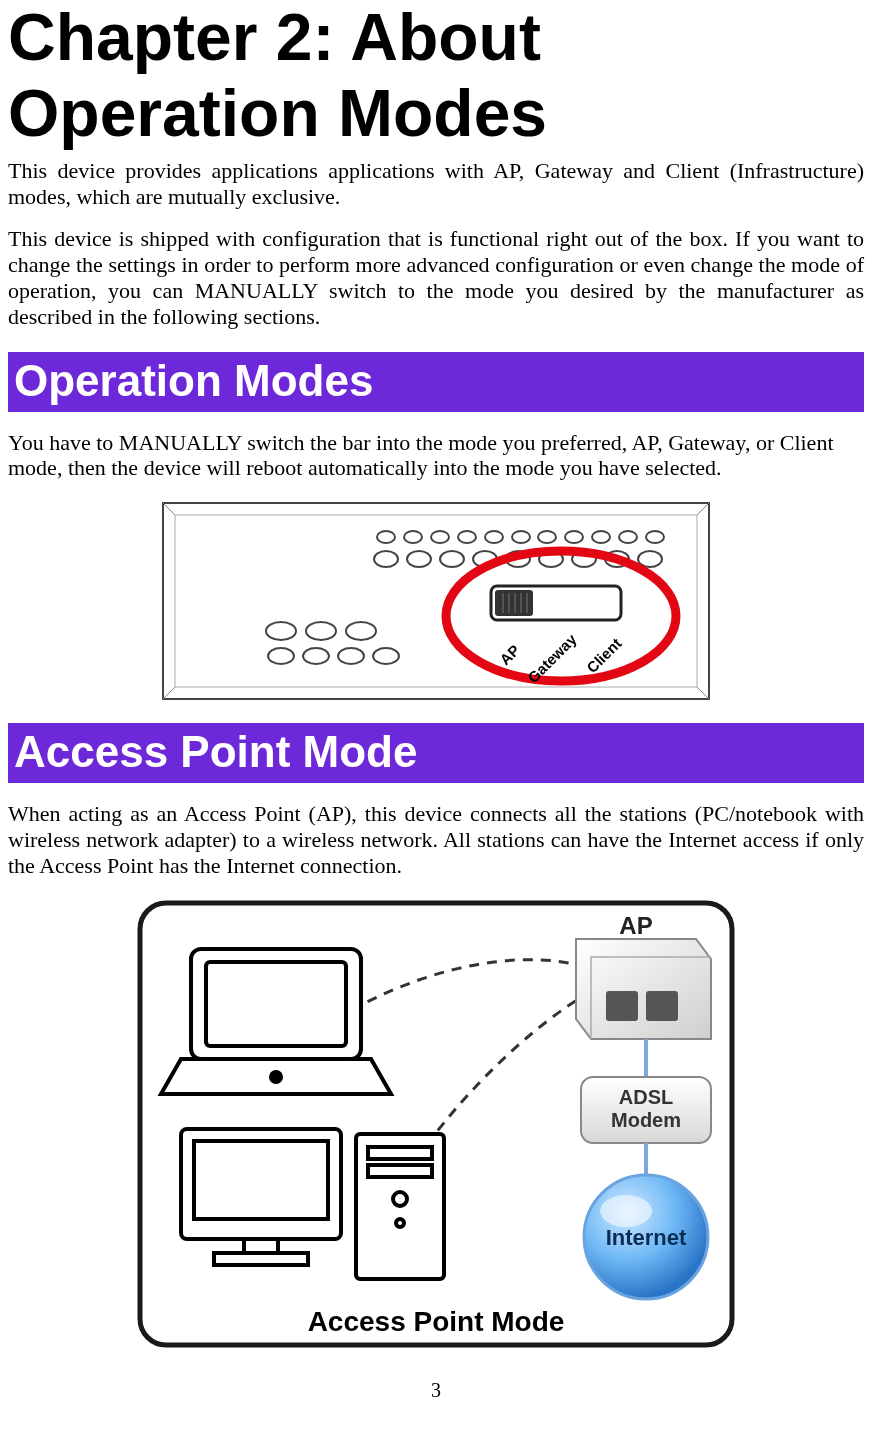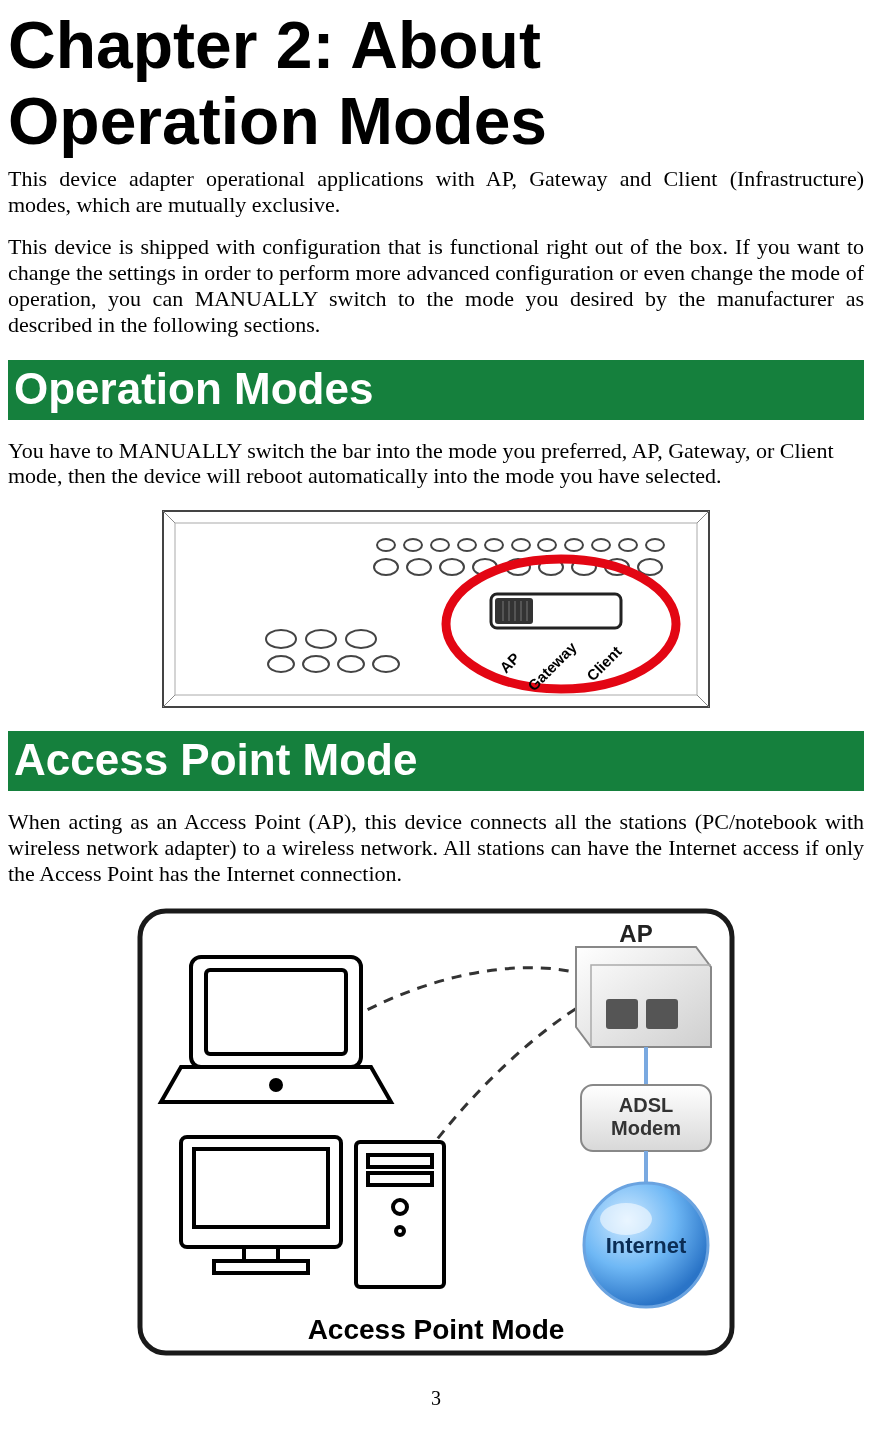--- a/index.html
+++ b/index.html
@@ -9,35 +9,35 @@
     font-family: "Times New Roman", Times, serif;
     color: #000;
     background: #fff;
     padding: 0 8px 20px 8px;
   }
   h1.chapter {
     font-family: Verdana, Geneva, sans-serif;
     font-weight: bold;
     font-size: 66px;
     line-height: 1.15;
-    margin-top: 8px;
+    margin-top: 0;
     margin-bottom: 6px;
   }
   p.body {
     font-size: 22px;
     line-height: 1.18;
     text-align: justify;
     margin-bottom: 0;
   }
   p.body + p.body { margin-top: 16px; }
   h2.section {
     font-family: Verdana, Geneva, sans-serif;
     font-weight: bold;
     font-size: 44px;
-    background: #15803d;
+    background: #6d28d9;
     color: #fff;
     padding: 4px 6px 6px 6px;
     margin-top: 22px;
     margin-bottom: 18px;
   }
   .figure {
     display: flex;
     justify-content: center;
     margin: 20px 0 0 0;
   }
@@ -46,21 +46,21 @@
     font-size: 20px;
     margin-top: 30px;
   }
   svg { display: block; }
 </style>
 </head>
 <body>
 
 <h1 class="chapter">Chapter 2: About Operation Modes</h1>
 
-<p class="body">This device adapter operational applications with AP, Gateway and Client (Infrastructure) modes, which are mutually exclusive.</p>
+<p class="body">This device provides applications applications with AP, Gateway and Client (Infrastructure) modes, which are mutually exclusive.</p>
 <p class="body">This device is shipped with configuration that is functional right out of the box. If you want to change the settings in order to perform more advanced configuration or even change the mode of operation, you can MANUALLY switch to the mode you desired by the manufacturer as described in the following sections.</p>
 
 <h2 class="section">Operation Modes</h2>
 
 <p class="body" style="text-align:left;">You have to MANUALLY switch the bar into the mode you preferred, AP, Gateway, or Client mode, then the device will reboot automatically into the mode you have selected.</p>
 
 <div class="figure">
   <svg width="550" height="200" viewBox="0 0 550 200">
 
     <rect x="2" y="2" width="546" height="196" fill="#fff" stroke="#444" stroke-width="2"></rect>

